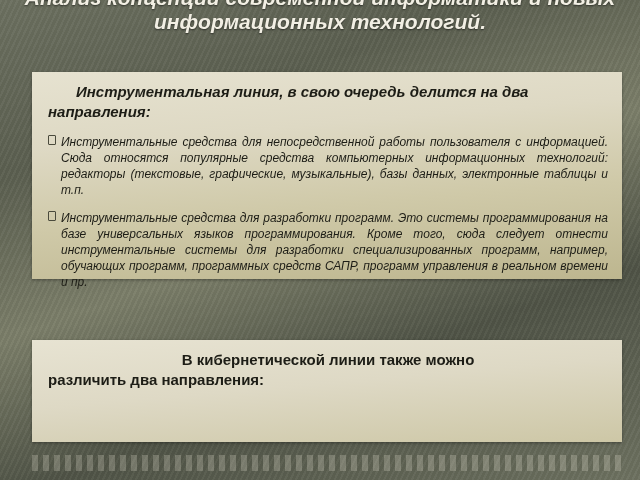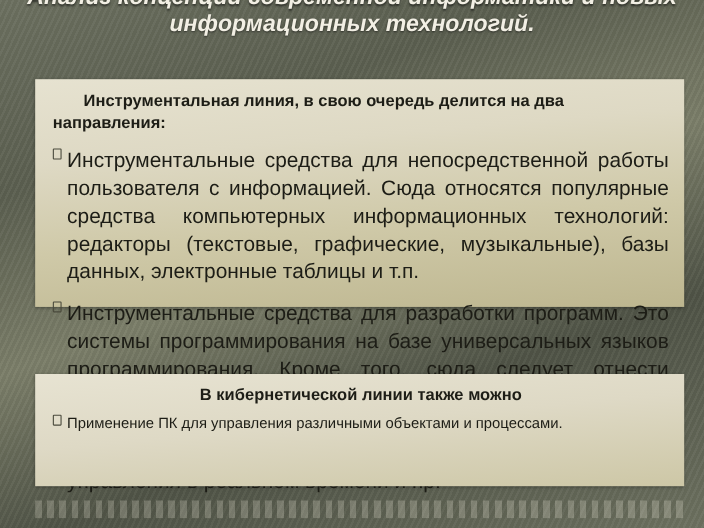--- a/index.html
+++ b/index.html
@@ -40,20 +40,21 @@
     right: 18px;
     box-sizing: border-box;
     padding: 10px 14px 8px 16px;
     color: #1d1d16;
   }
   .block-1 {
     top: 72px;
     height: 207px;
     background: linear-gradient(175deg, #e6e2d0 0%, #ded9c4 30%, #cfc9a8 62%, #bdb68f 100%);
     box-shadow: 0 1px 3px rgba(0,0,0,0.35);
+    font-style: italic;
   }
   .block-2 {
     top: 340px;
     height: 102px;
     background: linear-gradient(175deg, #e7e3d2 0%, #ded9c5 45%, #cdc7a6 100%);
     box-shadow: 0 1px 3px rgba(0,0,0,0.35);
   }
   .lead {
     font-size: 15px;
     font-weight: bold;
@@ -64,21 +65,21 @@
   .lead.centered {
     text-indent: 0;
     margin-bottom: 6px;
   }
   .lead.centered .first-line {
     display: block;
     text-align: center;
   }
   .bullet {
     position: relative;
-    font-size: 19px;
+    font-size: 12px;
     line-height: 1.34;
     margin: 0 0 12px 0;
     padding-left: 13px;
     text-align: justify;
   }
   .bullet:last-child { margin-bottom: 16px; }
   .bullet .marker {
     position: absolute;
     left: 0;
     top: 1px;
@@ -120,23 +121,20 @@
 
     <p class="bullet">
       <span class="marker"></span>
       <span>Инструментальные средства для разработки программ. Это системы программирования на базе универсальных языков программирования. Кроме того, сюда следует отнести инструментальные системы для разработки специализированных программ, например, обучающих программ, программных средств САПР, программ управления в реальном времени и пр.</span>
     </p>
   </div>
 
   <div class="block block-2">
     <p class="lead centered">
       <span class="first-line">В кибернетической линии также можно</span>
+      <span>различить два  направления:</span>
     </p>
 
-    <p class="bullet">
-      <span class="marker"></span>
-      <span>Применение ПК для управления различными объектами и процессами.</span>
-    </p>
 
   </div>
 
   <div class="footer-strip"></div>
 </div>
 
 </body></html>

